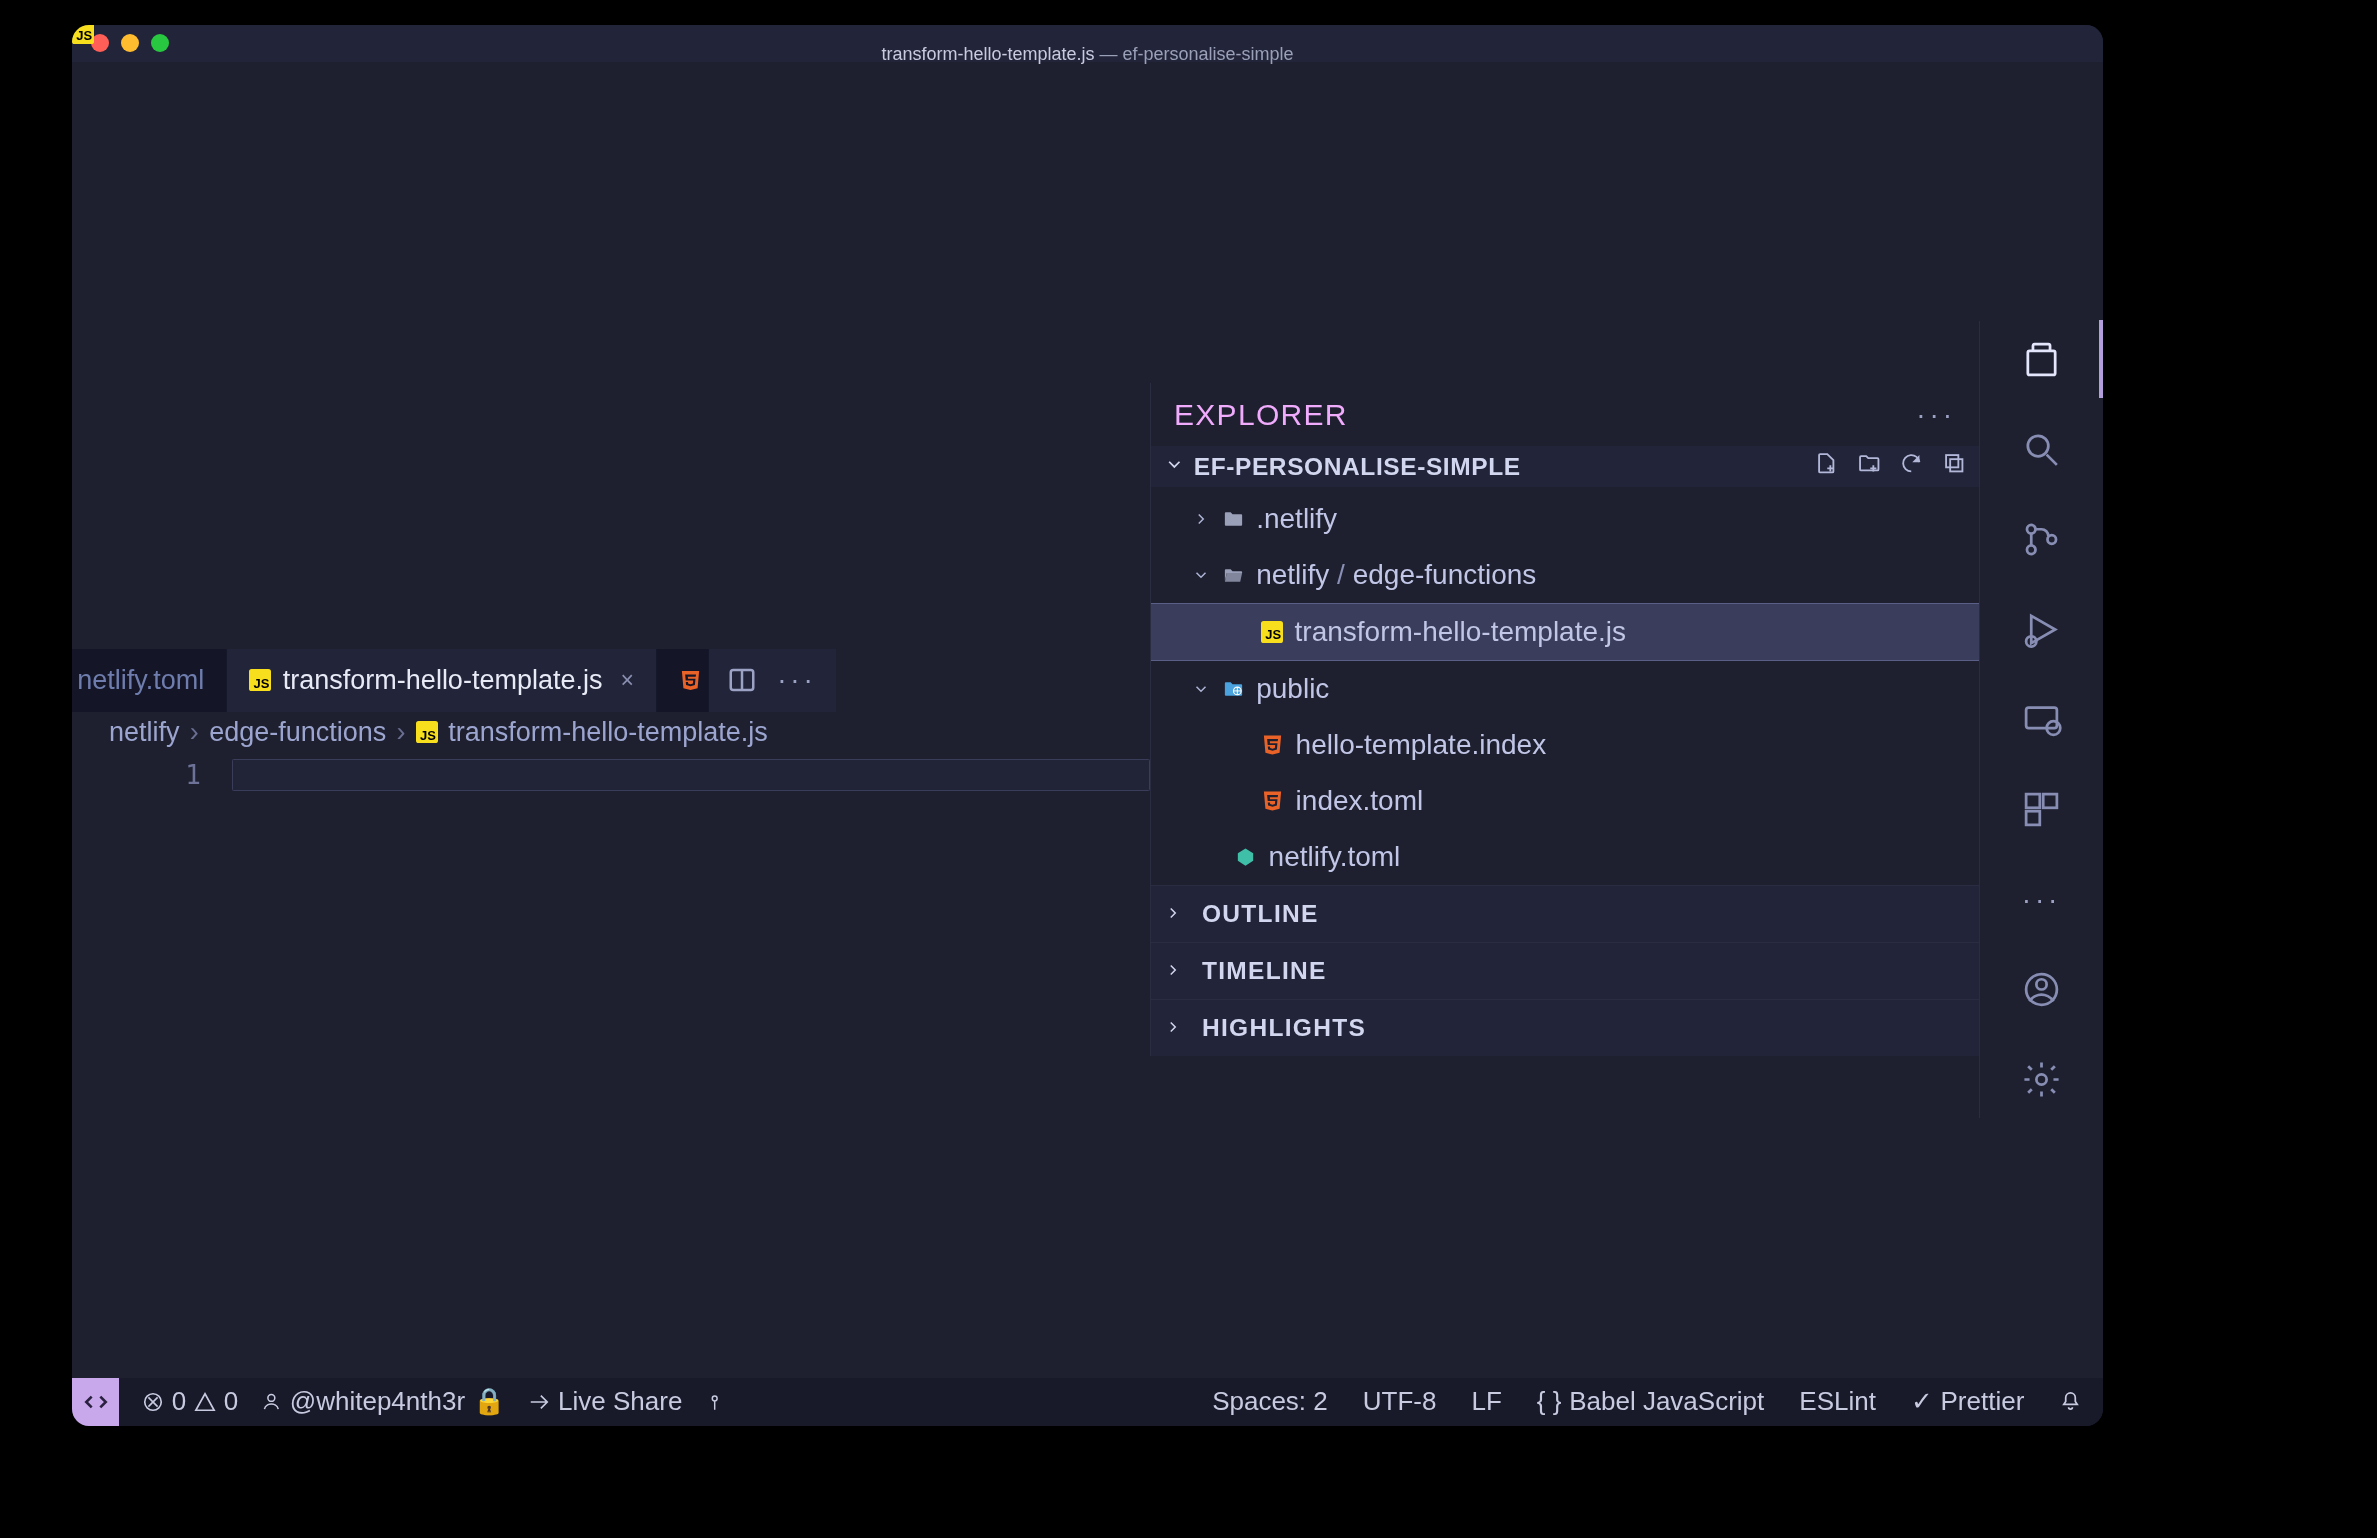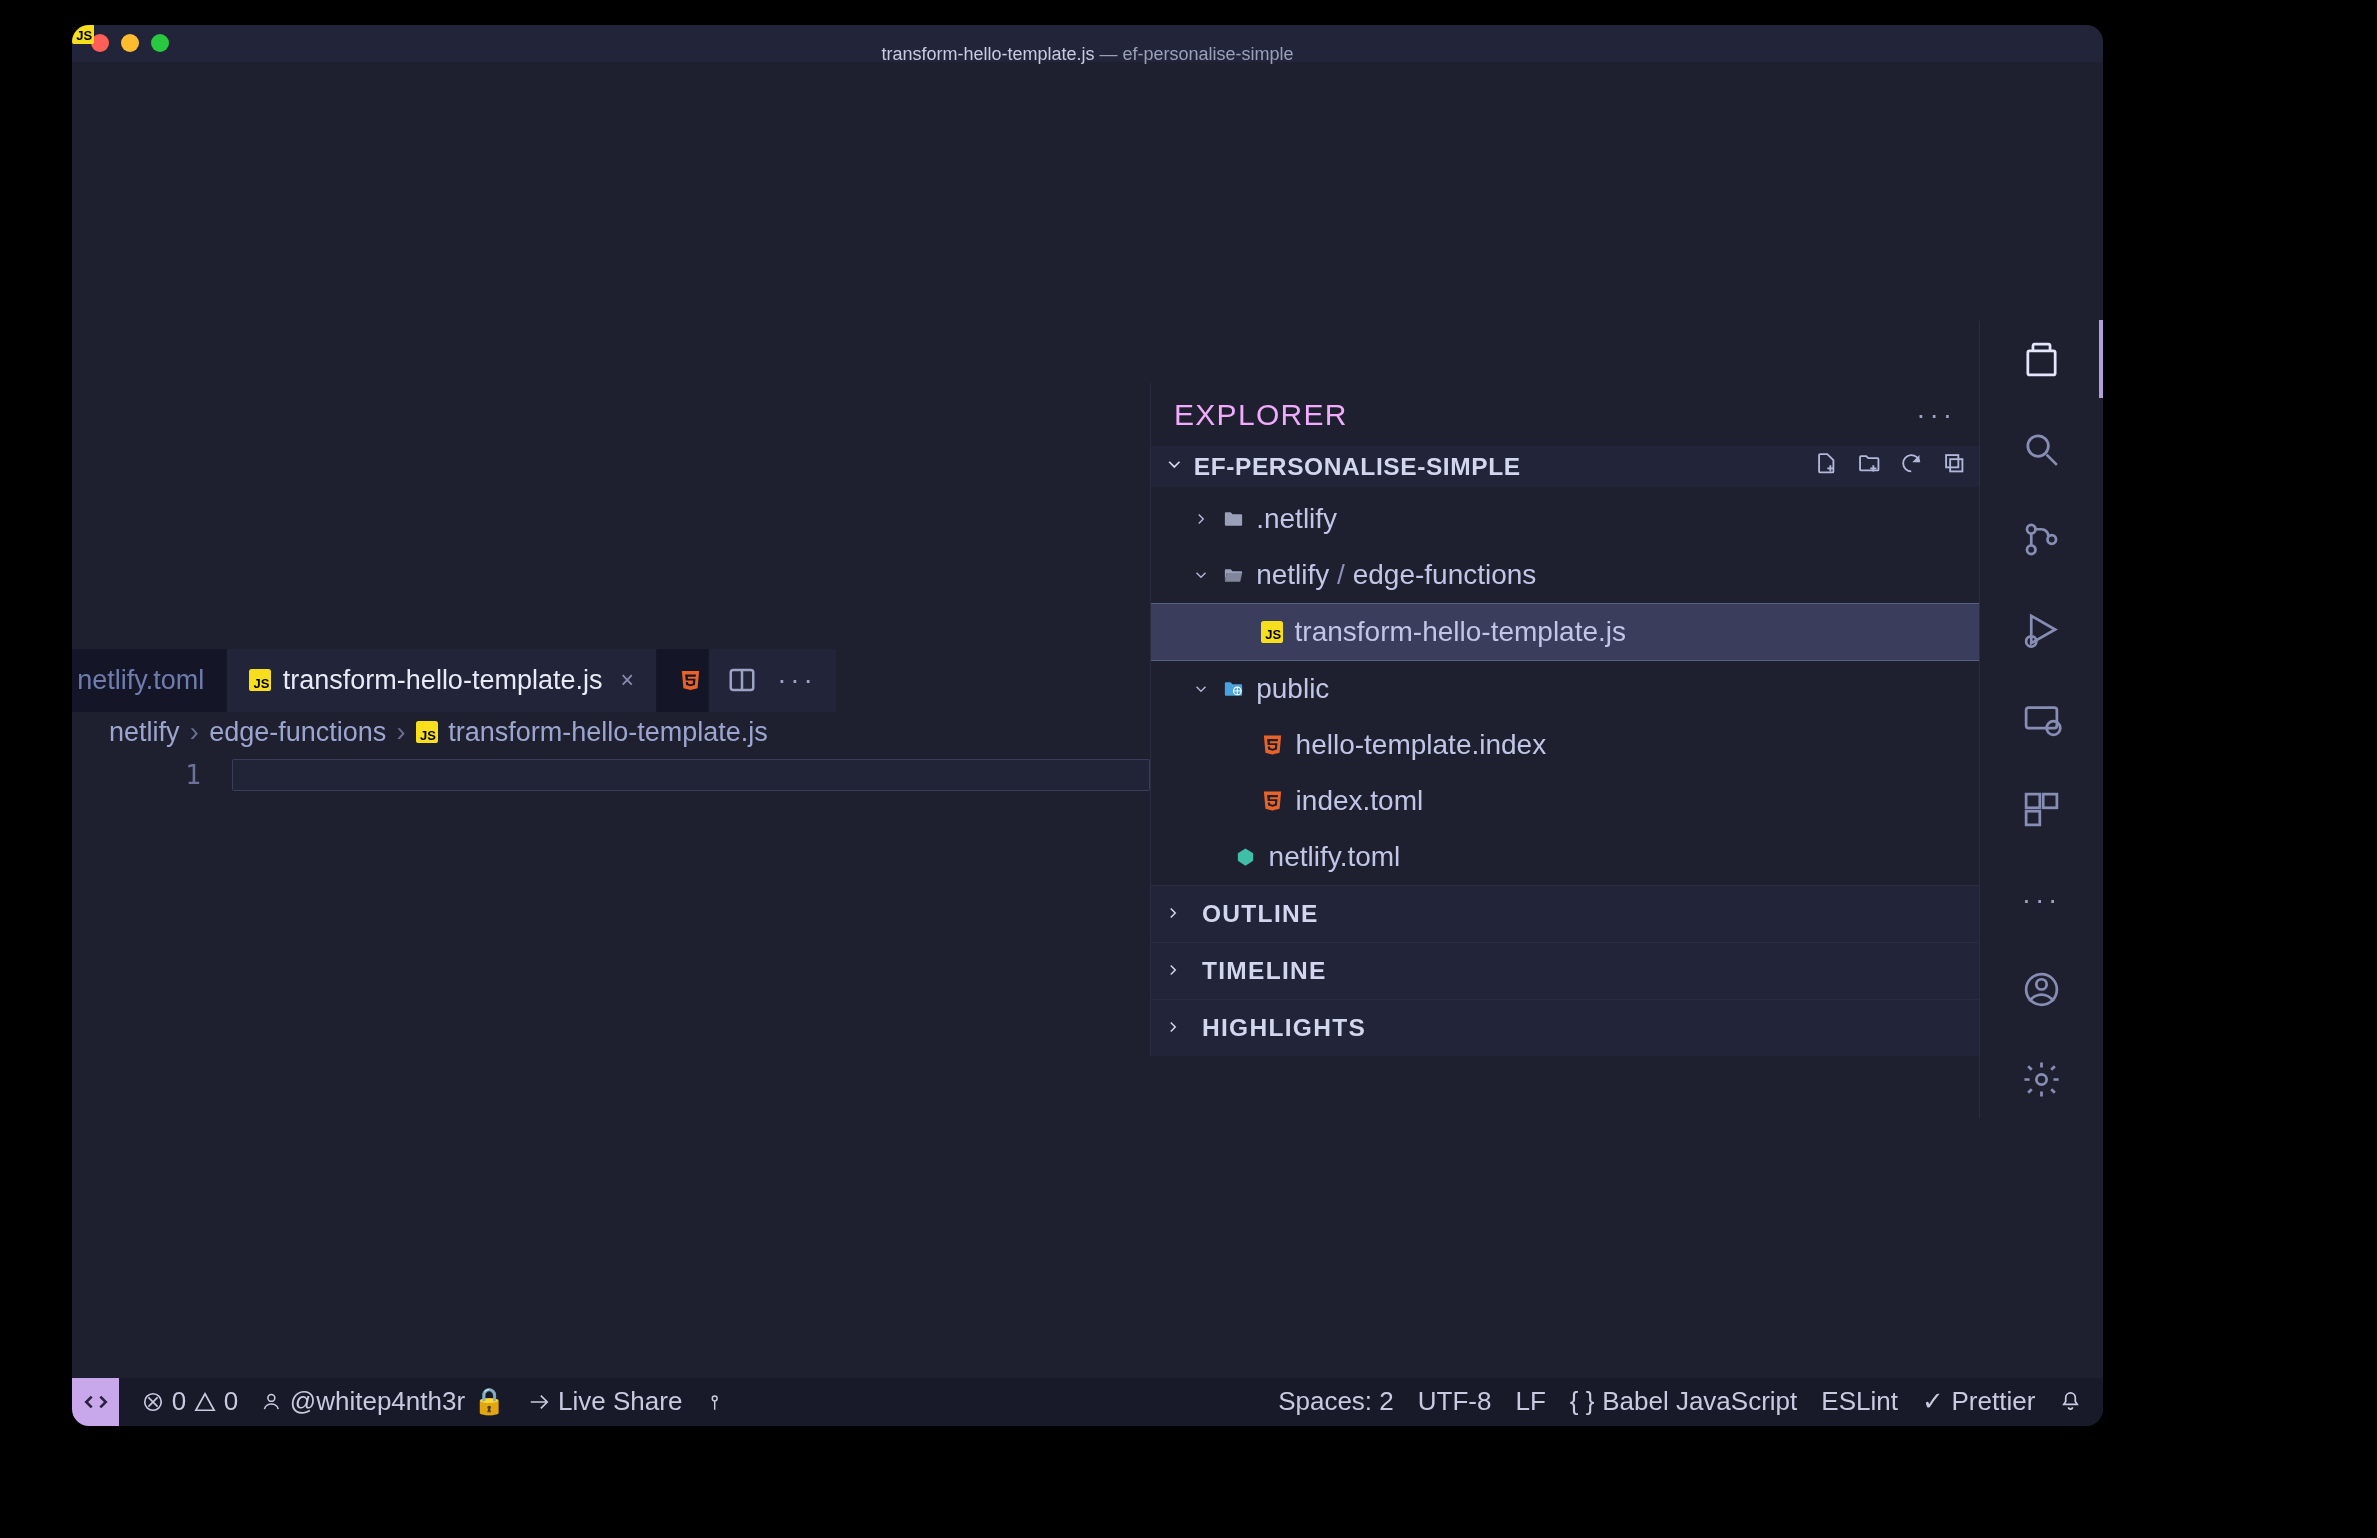--- a/index.html
+++ b/index.html
@@ -132,21 +132,21 @@
     content:""; position:absolute; right:-41px; top:-19.4px; width:3.9px; height:78px; background:#b39ddb;
   }
   
   .statusbar {
     height:48px; background:var(--status-bg); display:flex; align-items:center;
     font-size:26px; color:#c8cbe0; flex:0 0 auto;
   }
   .status-remote { width:47px; height:100%; background:var(--status-purple); display:flex; align-items:center; justify-content:center; color:#222; }
   .status-left { display:flex; align-items:center; gap:23px; padding:0 23px; }
   .status-item { display:flex; align-items:center; gap:7.8px; color:#c8cbe0; }
-  .status-right { margin-left:auto; display:flex; align-items:center; gap:24px; padding:0 20.7px; }
+  .status-right { margin-left:auto; display:flex; align-items:center; gap:35px; padding:0 20.7px; }
   .svg { width:1em; height:1em; display:block; }
   .ellipsis-icon { font-size:28px; letter-spacing:3.9px; color:#9ca2c4; }
   .check-icon { font-size:26px; }
 </style>
 </head>
 <body>
 
 <div class="stage">
   <div class="window">
 

